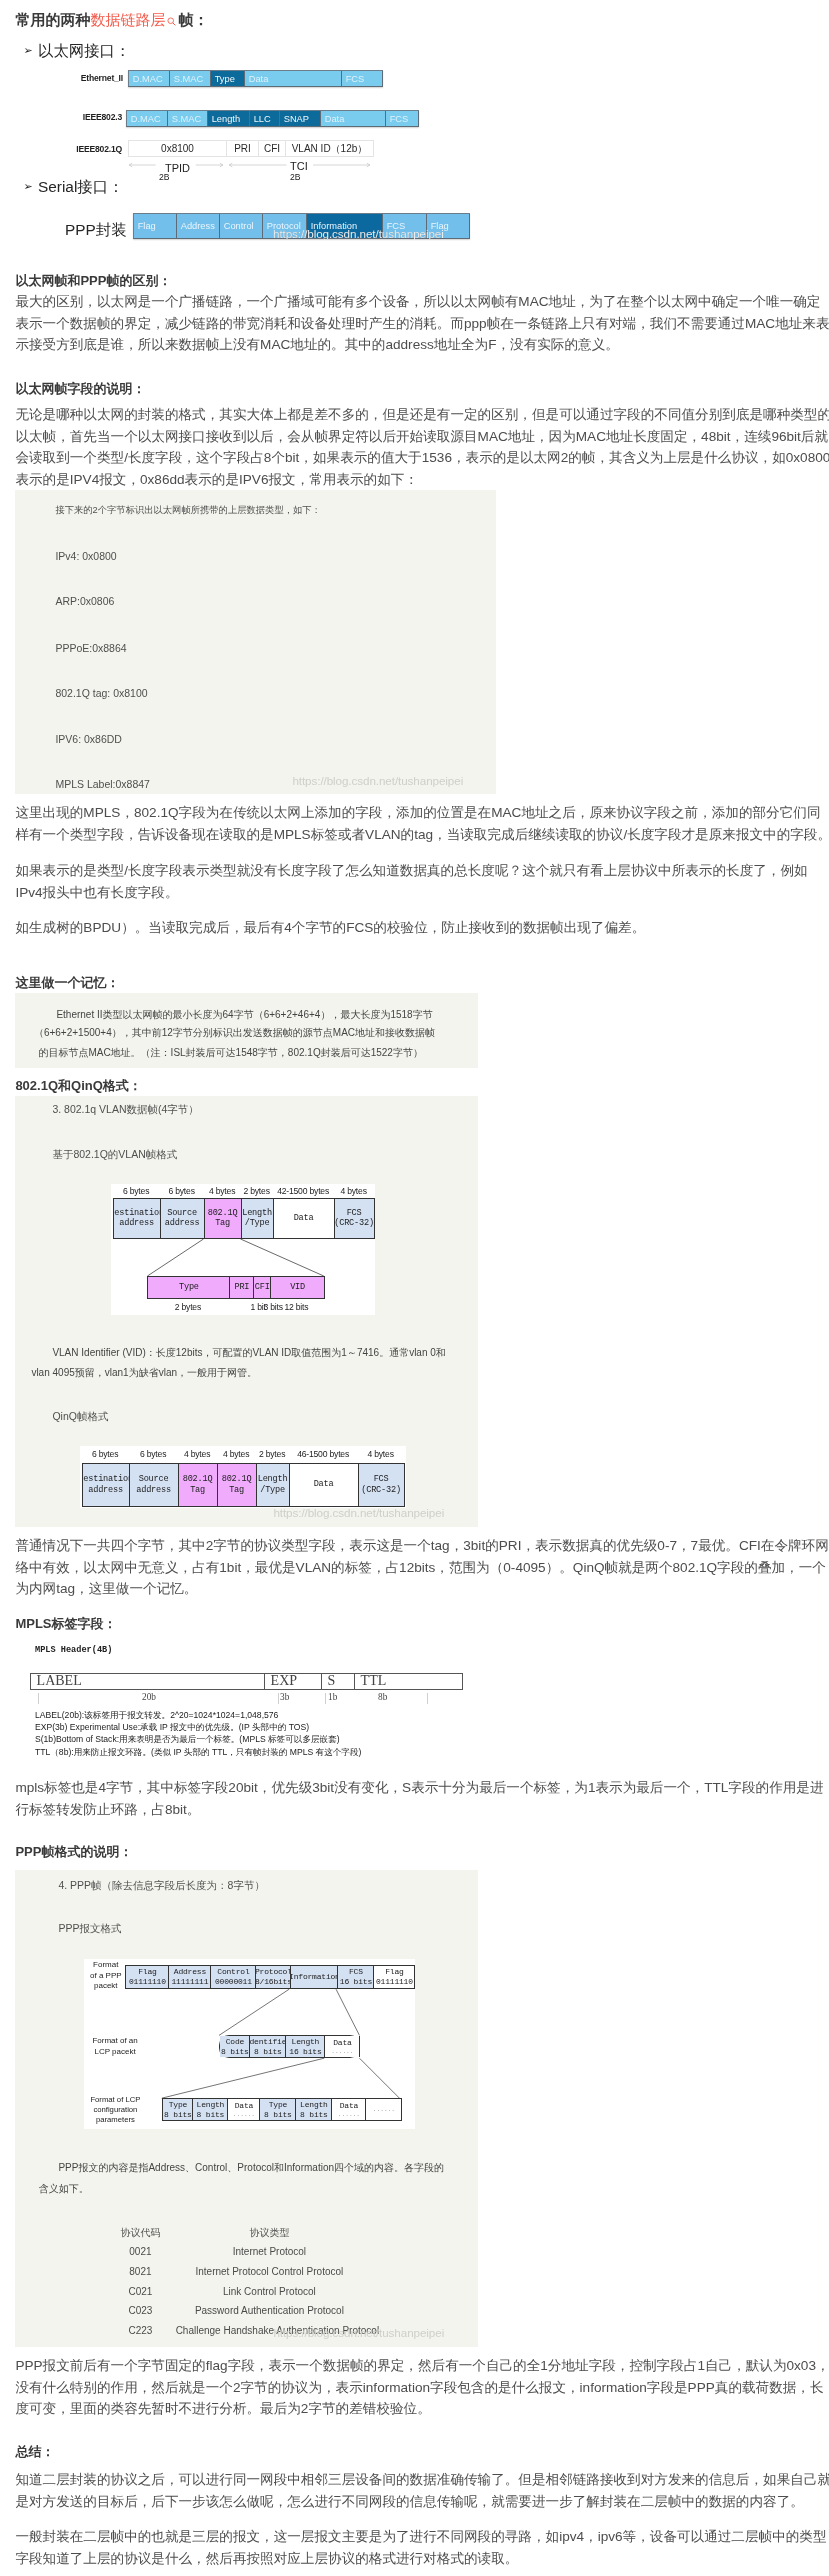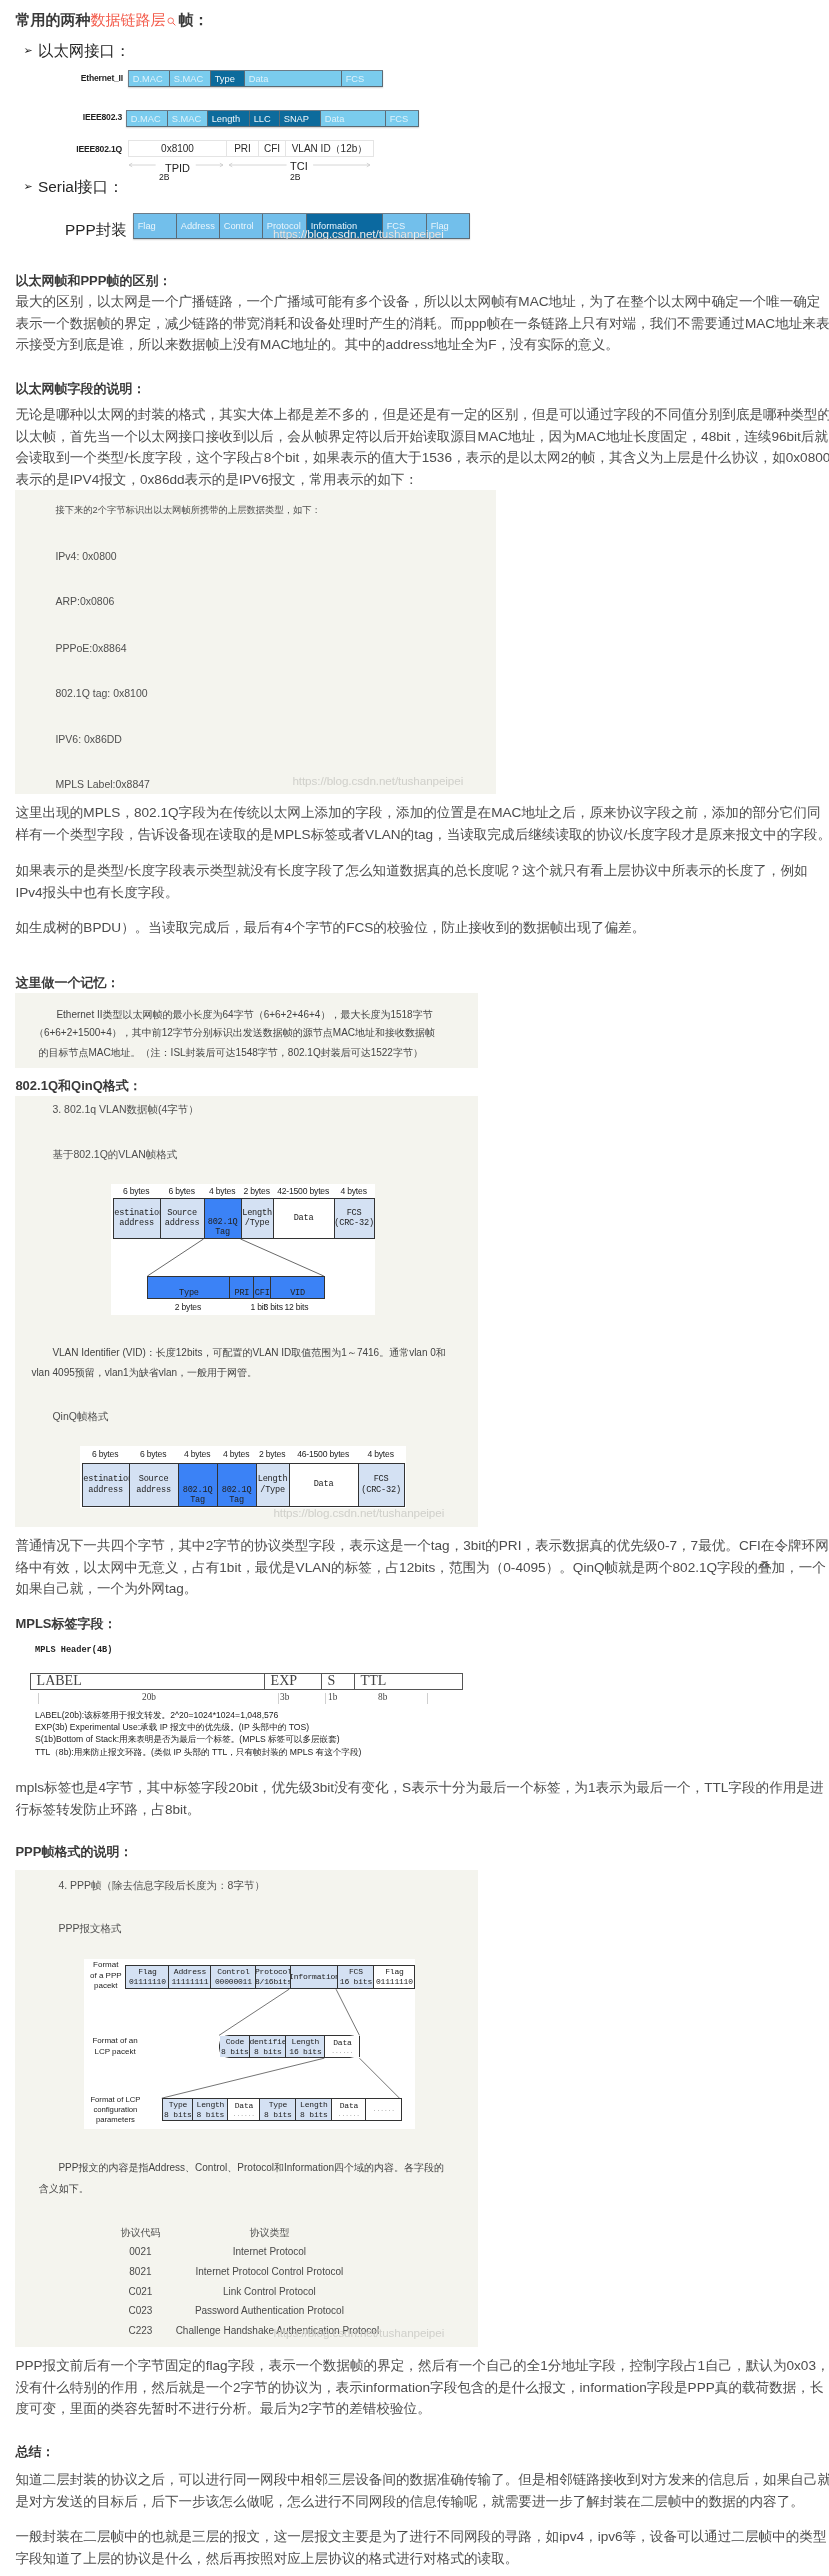--- a/index.html
+++ b/index.html
@@ -34,21 +34,21 @@
 
 .fig{position:absolute;left:15.4px;background:#f4f4ee;overflow:hidden;}
 .ft{position:absolute;white-space:nowrap;font-size:10px;line-height:13.6px;color:#4f4f4f;}
 .wbox{position:absolute;background:#ffffff;}
 .sizes{position:absolute;display:flex;}
 .sz{text-align:center;font-size:8.6px;line-height:11px;color:#222;white-space:nowrap;letter-spacing:-0.2px;}
 .drow{position:absolute;display:flex;border-top:0.9px solid #333;border-bottom:0.9px solid #333;border-left:0.9px solid #333;font-family:Liberation Mono, monospace;}
 .dc{height:100%;display:flex;flex-direction:column;align-items:center;justify-content:center;border-right:0.9px solid #333;font-size:8.6px;line-height:10.5px;color:#222;white-space:nowrap;overflow:hidden;letter-spacing:-0.2px;}
 .dc.sm{font-size:8px;line-height:10px;}
 .vl{background:#d4e1f3;}
-.vd{background:#3b82f6;justify-content:flex-end;}
+.vd{background:#f0abfc;}
 .vw{background:#ffffff;}
 .dots{color:#888;font-size:6.2px;line-height:7.4px;letter-spacing:0;}
 .lbl{position:absolute;text-align:center;font-size:8px;line-height:10.5px;color:#222;white-space:nowrap;}
 .lbl span{display:block;}
 .proto{position:absolute;text-align:center;font-size:10px;line-height:13.6px;color:#4a4a4a;white-space:nowrap;}
 
 
 .mh{position:absolute;font-family:"Liberation Mono",monospace;font-weight:bold;font-size:8.6px;line-height:12.3px;color:#222;white-space:nowrap;}
 .mtab{position:absolute;display:flex;border:0.9px solid #555;}
 .mc{height:100%;font-family:"Liberation Serif",serif;font-size:14px;line-height:13.6px;color:#444;padding-left:5.6px;border-right:0.9px solid #555;white-space:nowrap;}
@@ -276,21 +276,21 @@
           <span>(CRC-32)</span>
         </div>
     </div>
   </div>
   <div class="wm" style="left:258px;top:409px;">https://blog.csdn.net/tushanpeipei</div>
 </div>
 
 <div class="para" style="top:1535px;">
   <span class="ln">普通情况下一共四个字节，其中2字节的协议类型字段，表示这是一个tag，3bit的PRI，表示数据真的优先级0-7，7最优。CFI在令牌环网</span>
   <span class="ln">络中有效，以太网中无意义，占有1bit，最优是VLAN的标签，占12bits，范围为（0-4095）。QinQ帧就是两个802.1Q字段的叠加，一个</span>
-  <span class="ln">如果自己就，一个为外网tag。</span>
+  <span class="ln">为内网tag，这里做一个记忆。</span>
 </div>
 
 <div class="h" style="top:1613px;">MPLS标签字段：</div>
 <div class="abs" style="left:0;top:0;width:493px;height:0.6px;">
   <div class="mh" style="left:35px;top:1644px;">MPLS Header(4B)</div>
   <div class="mtab" style="left:30px;top:1673px;height:16.7px;">
     <div class="mc" style="width:234px">LABEL</div>
     <div class="mc" style="width:57px">EXP</div>
     <div class="mc" style="width:33px">S</div>
     <div class="mc" style="width:107px">TTL</div>

